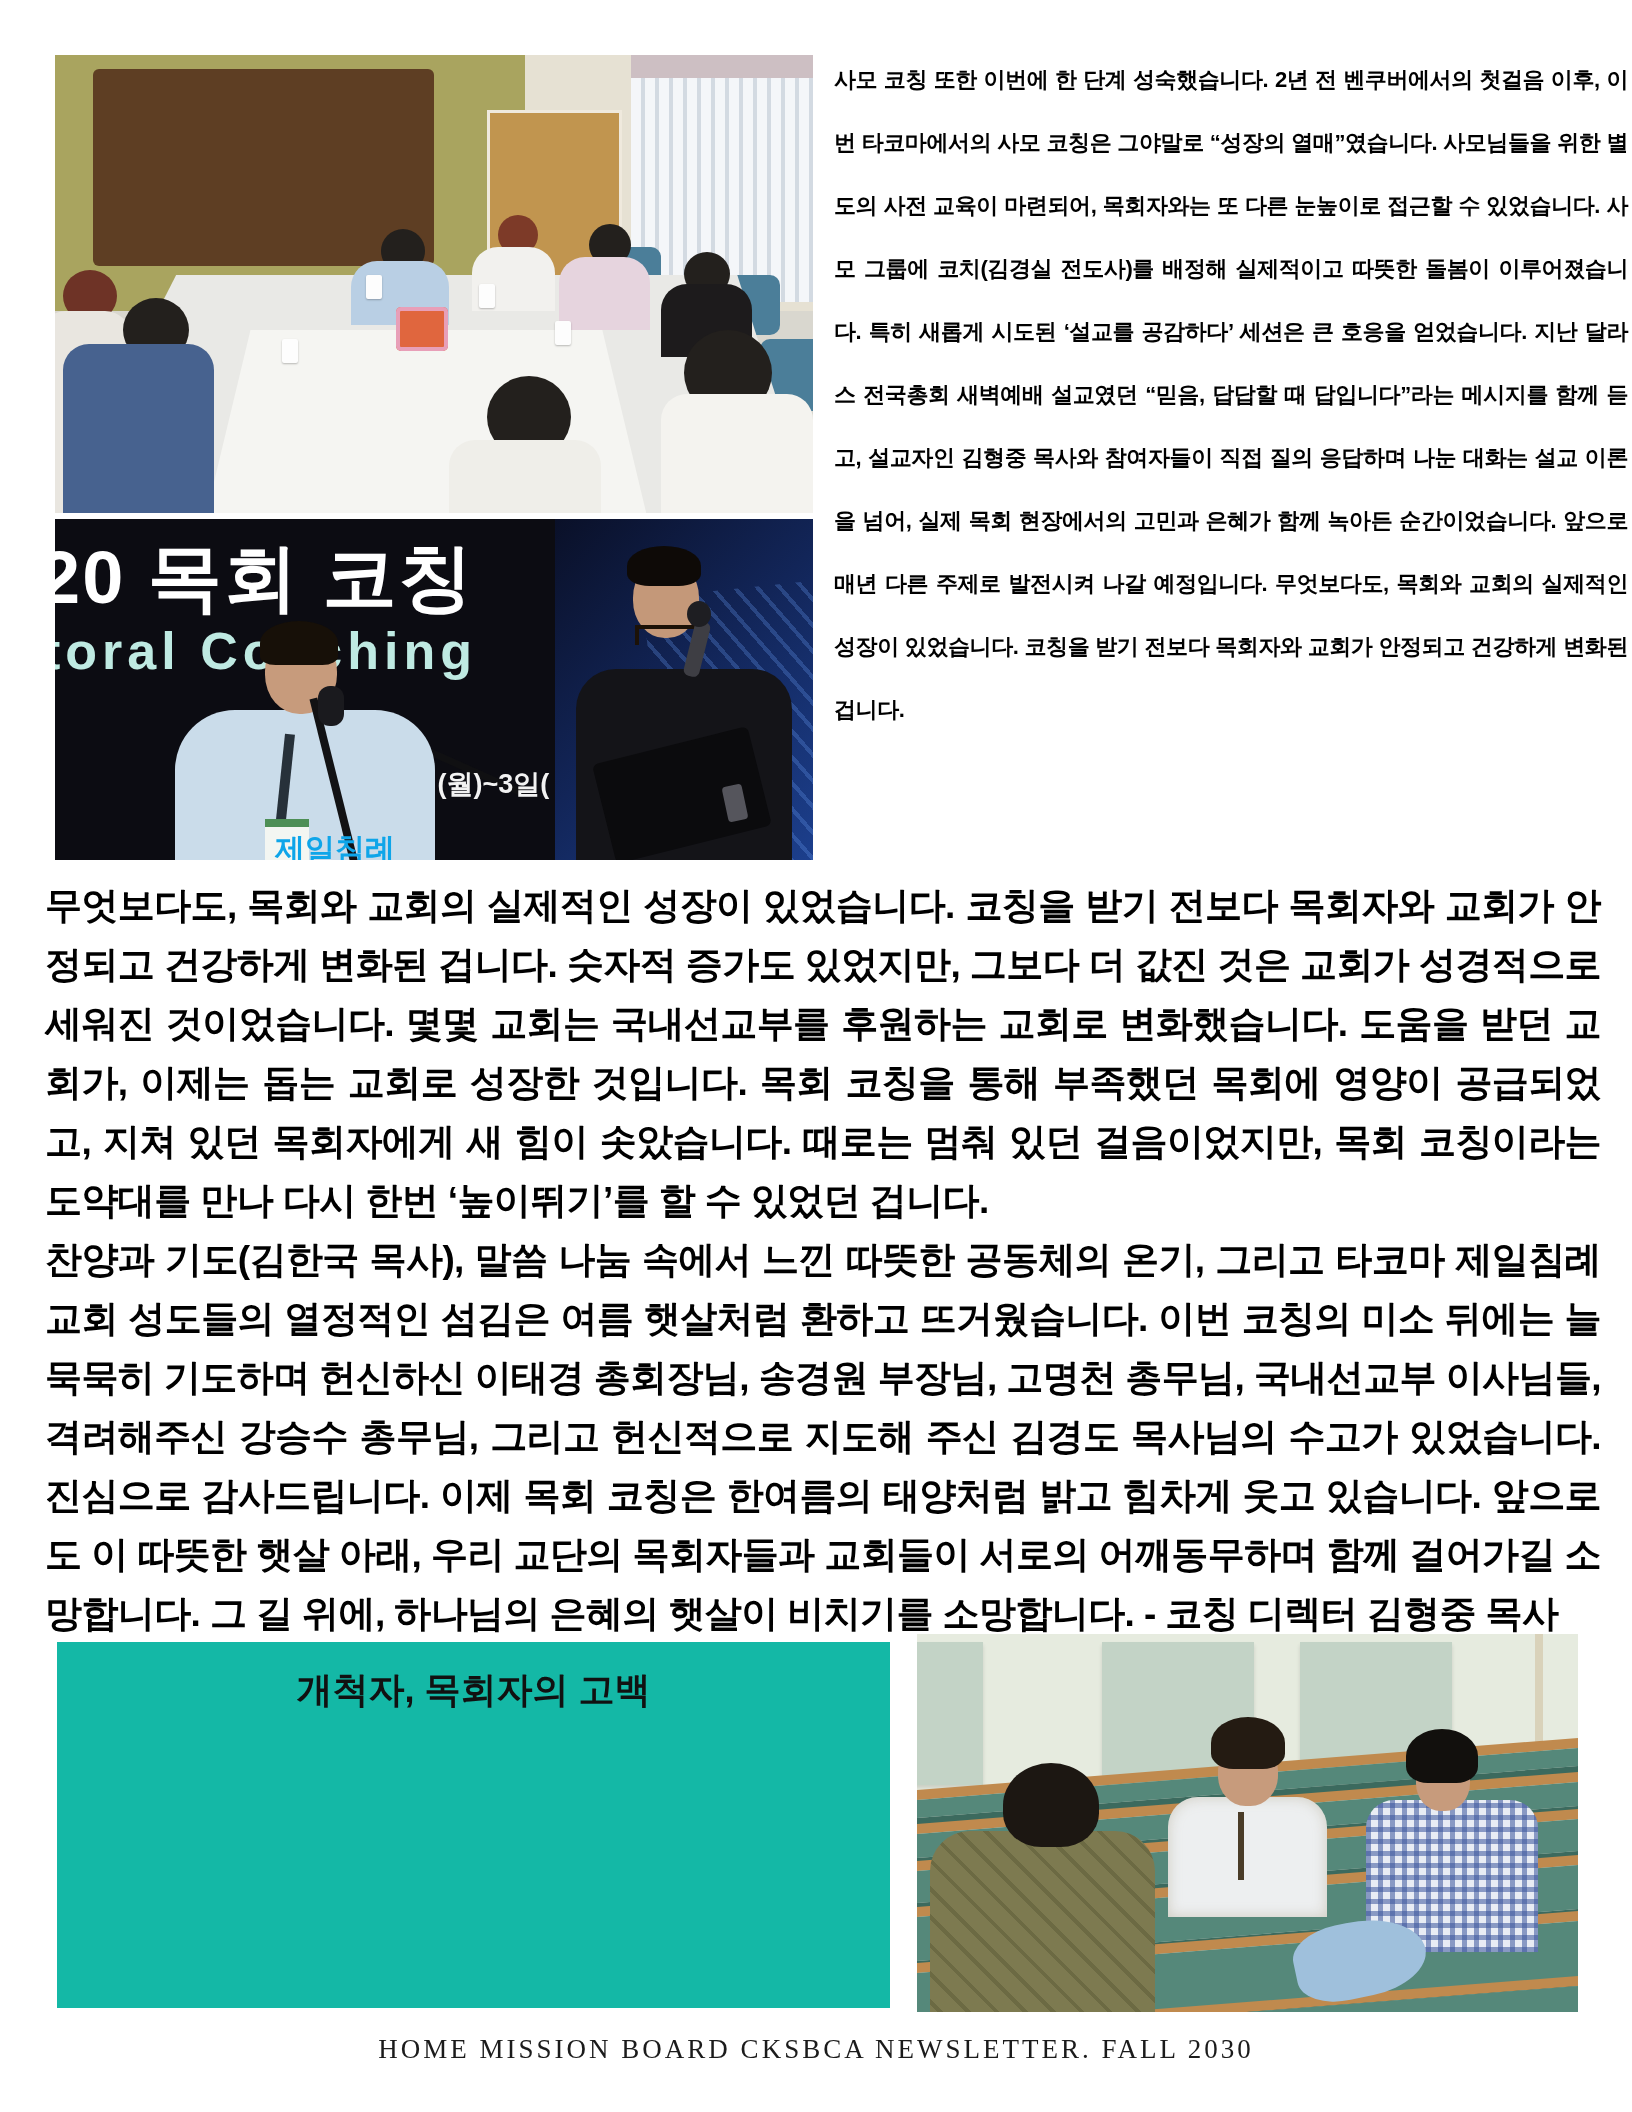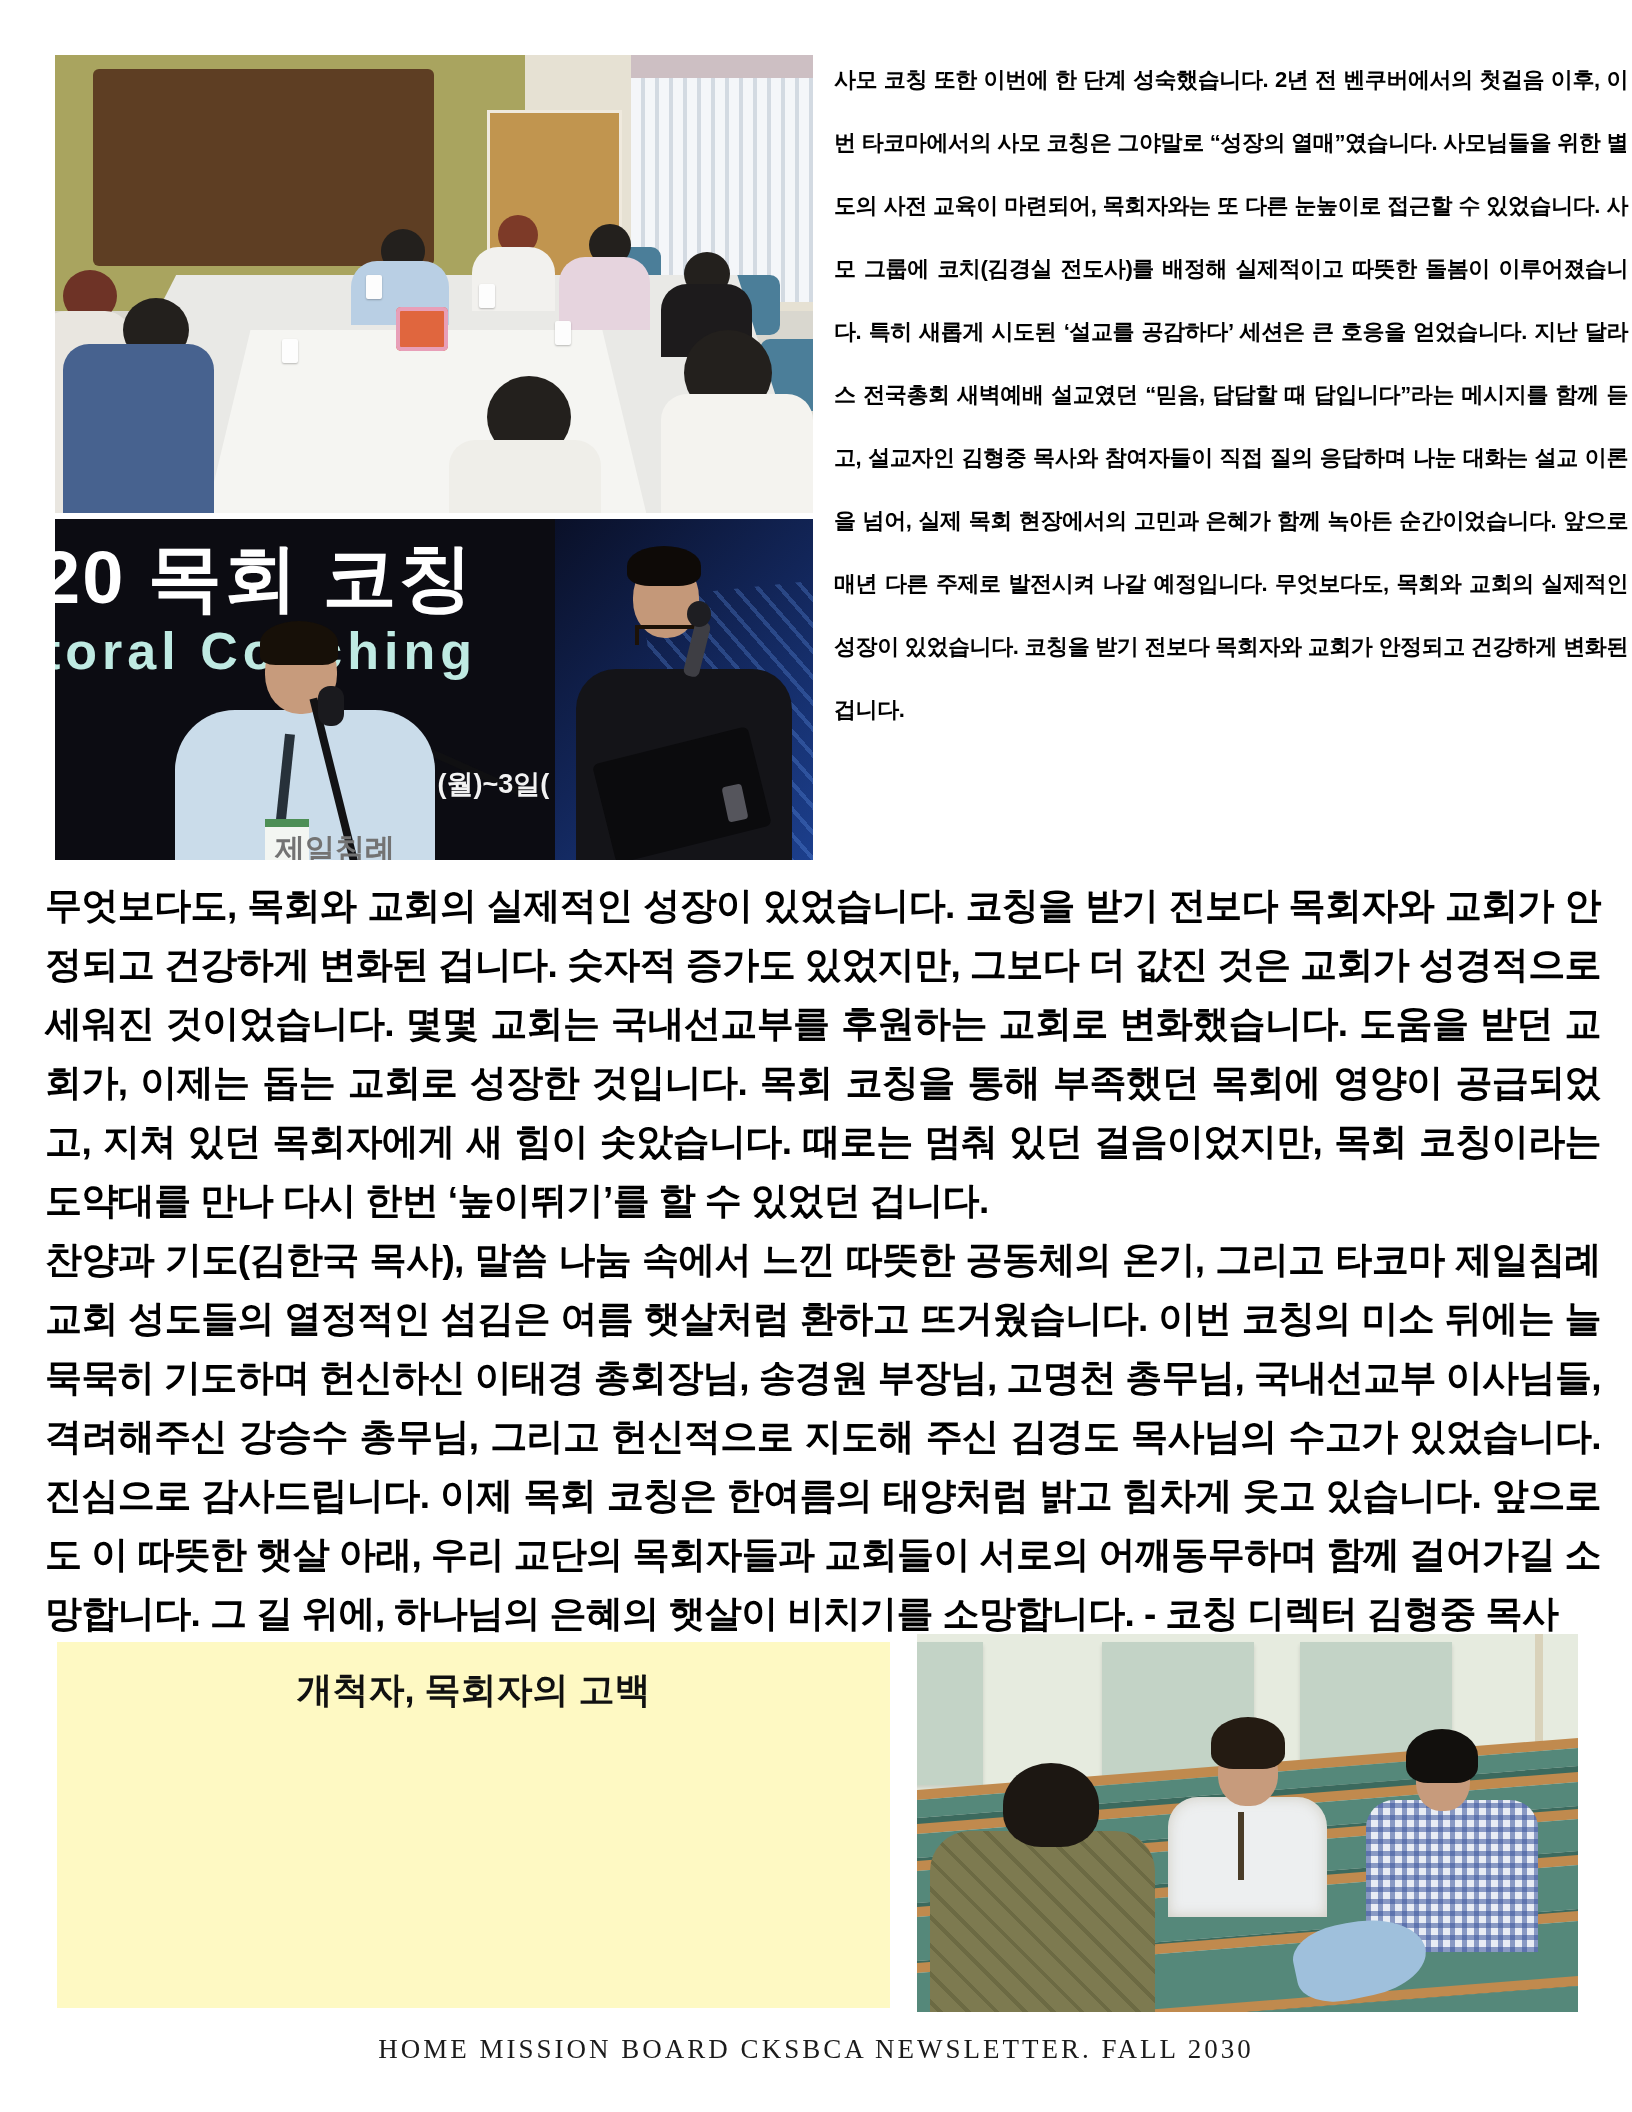--- a/index.html
+++ b/index.html
@@ -27,21 +27,21 @@
   .pm-cup{position:absolute;width:16px;height:24px;background:#fdfdfd;border-radius:2px;box-shadow:0 1px 2px rgba(0,0,0,.25);}
 
   
   .photo-stage{position:absolute;left:55px;top:519px;width:758px;height:341px;overflow:hidden;background:#0b0b10;}
   .st-left{position:absolute;left:0;top:0;width:66%;height:100%;background:#0c0c12;overflow:hidden;}
   .st-title{position:absolute;left:-16px;top:10px;font-size:74px;font-weight:800;color:#ffffff;
             letter-spacing:2px;white-space:nowrap;}
   .st-sub{position:absolute;left:-12px;top:102px;font-size:52px;font-weight:600;color:#bfeae2;
           letter-spacing:5px;white-space:nowrap;}
   .st-date{position:absolute;right:6px;bottom:58px;font-size:27px;color:#f2f2f2;font-weight:600;}
-  .st-bottom{position:absolute;left:44%;bottom:-10px;font-size:30px;color:#737373;font-weight:700;}
+  .st-bottom{position:absolute;left:44%;bottom:-10px;font-size:30px;color:#0ea5e9;font-weight:700;}
   .st-man1-torso{position:absolute;left:24%;top:56%;width:52%;height:46%;background:#cadcea;border-radius:60px 60px 0 0;}
   .st-man1-lanyard{position:absolute;left:45%;top:63%;width:10px;height:28%;background:#27313a;transform:rotate(6deg);}
   .st-man1-badge{position:absolute;left:42%;top:88%;width:44px;height:34px;background:#f3f6f2;border-top:8px solid #4d8f56;}
   .st-man1-head{position:absolute;left:42%;top:33%;width:72px;height:82px;background:#c79b7c;border-radius:48%;}
   .st-man1-hair{position:absolute;left:41%;top:30%;width:78px;height:44px;background:#171008;border-radius:50% 50% 20% 20%;}
   .st-mic-boom{position:absolute;left:50%;top:66%;width:46%;height:7px;background:#101012;transform:rotate(24deg);}
   .st-mic-stand{position:absolute;left:55%;top:52%;width:8px;height:50%;background:#121214;transform:rotate(-14deg);}
   .st-mic-head{position:absolute;left:52.5%;top:49%;width:26px;height:40px;background:#1a1a1e;border-radius:12px;}
   .st-right{position:absolute;left:66%;top:0;width:34%;height:100%;overflow:hidden;
             background:linear-gradient(135deg,#0a1028 0%,#122558 48%,#1c3f8d 100%);}
@@ -61,21 +61,21 @@
   
   .col-right{position:absolute;left:834px;top:48px;width:794px;height:812px;
              font-size:22px;line-height:63px;font-weight:700;text-align:justify;letter-spacing:-0.4px;}
 
   
   .body-text{position:absolute;left:45px;top:876px;width:1556px;font-size:37px;line-height:59px;
              font-weight:700;text-align:justify;letter-spacing:-0.6px;}
   .body-text p{margin:0;}
 
   
-  .confession{position:absolute;left:57px;top:1642px;width:833px;height:366px;background:#fef9c3;
+  .confession{position:absolute;left:57px;top:1642px;width:833px;height:366px;background:#14b8a6;
               box-sizing:border-box;padding:24px 34px 0 34px;text-align:center;}
   .confession-title{font-size:36px;font-weight:800;color:#111;margin:0 0 12px 0;}
   .confession-body{font-size:31px;line-height:49px;font-weight:600;color:#474747;margin:0;}
 
   
   .photo-pews{position:absolute;left:917px;top:1634px;width:661px;height:378px;overflow:hidden;background:#e6ebdf;}
   .pw-panel{position:absolute;top:2%;height:38%;background:#c3d3c6;box-shadow:0 3px 4px rgba(0,0,0,.12);}
   .pw-frame{position:absolute;left:93.5%;top:0;width:8px;height:46%;background:#d9d2ba;}
   .pw-row{position:absolute;left:-8%;width:120%;transform:rotate(-4.5deg);}
   .pw-rail{height:10px;background:#c08a4e;}

